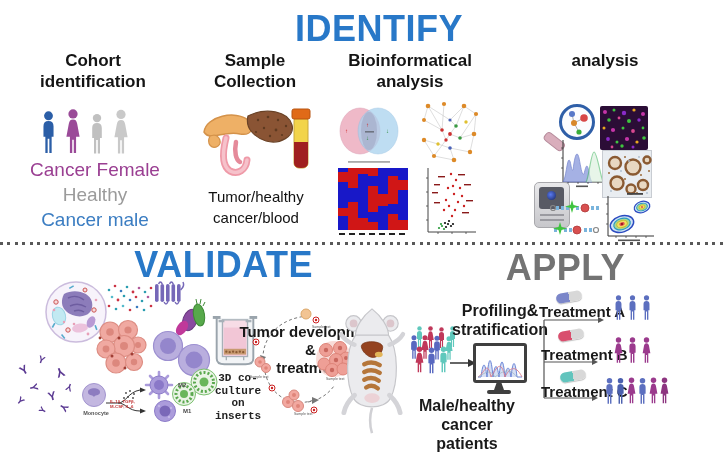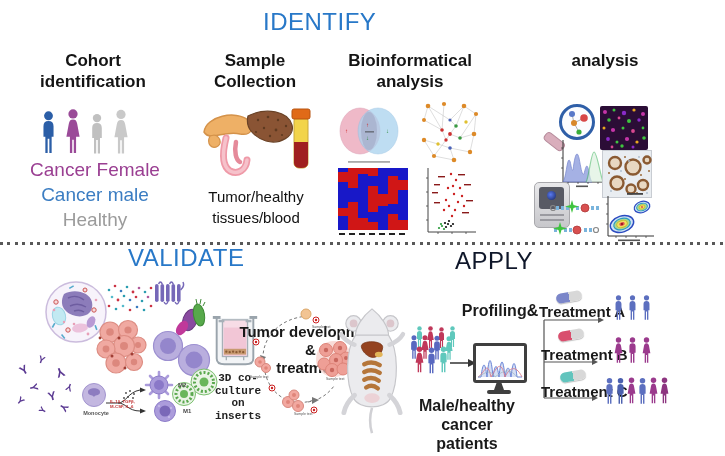--- a/index.html
+++ b/index.html
@@ -1,19 +1,19 @@
 <!DOCTYPE html>
 <html><head>
 <meta charset="utf-8">
 <style>
   html,body{margin:0;padding:0;background:#fff;}
   .stage{position:relative;width:725px;height:456px;background:#fff;overflow:hidden;
          font-family:"Liberation Sans", sans-serif;color:#151515;}
   .abs{position:absolute;}
-  .sec-title{position:absolute;text-align:left;font-weight:400;font-size:24px;letter-spacing:.5px;}
+  .sec-title{position:absolute;text-align:right;font-weight:700;font-size:36px;letter-spacing:.5px;}
   .col-head{position:absolute;text-align:center;font-weight:700;font-size:17px;line-height:21px;color:#141414;}
   .col-head span{display:block;}
   .legend{position:absolute;text-align:center;font-size:19px;font-weight:500;line-height:25px;}
   .legend div{white-space:nowrap;}
   .caption{position:absolute;text-align:center;font-size:15px;font-weight:500;line-height:21px;color:#111;}
   .caption span{display:block;}
   .divider{position:absolute;left:0;top:242px;width:725px;height:3px;
            background:repeating-linear-gradient(90deg,#585858 0 3px,transparent 3px 7.5px);}
   .person{display:inline-block;vertical-align:bottom;}
   .prow{position:absolute;display:flex;align-items:flex-end;}
@@ -92,22 +92,22 @@
     <svg class="person" viewBox="0 0 20 42" style="position: static; width: 20px; height: 43px; color: rgb(192, 192, 192);">
         <use href="#p-male"></use>
       </svg>
     <svg class="person" viewBox="0 0 20 42" style="position: static; width: 22px; height: 47px; color: rgb(201, 201, 201);">
         <use href="#p-female"></use>
       </svg>
   </div>
 
   <div class="legend" style="left:14px;top:157px;width:162px;">
     <div style="color: rgb(154, 63, 146);">Cancer Female</div>
+    <div style="color: rgb(155, 155, 155);">Healthy</div>
     <div style="color: rgb(59, 125, 194);">Cancer male</div>
-    <div style="color: rgb(155, 155, 155);">Healthy</div>
   </div>
 
   <svg viewBox="0 0 120 80" style="left:196px;top:102px;width:120px;height:80px;">
     <path d="M8 30 C10 14 40 8 52 18 C60 24 56 34 44 32 C28 28 14 40 8 30 Z" fill="#eeb066" stroke="#d4924a" stroke-width="1.5"></path>
     <path d="M14 34 C10 42 16 48 22 44 C26 41 24 34 18 33 Z" fill="#eeb066" stroke="#d4924a" stroke-width="1.2"></path>
     <g>
       <path d="M52 14 C70 5 92 9 96 23 C99 34 84 43 70 39 C58 35 49 26 52 14 Z" fill="#8a5434" stroke="#6a4226" stroke-width="1.2"></path>
       <g fill="#5f3a20">
           <circle cx="62" cy="18" r="1.2"></circle>
           <circle cx="72" cy="15" r="1.3"></circle>
@@ -127,21 +127,21 @@
     </g>
     <g>
       <rect x="98" y="14" width="14" height="52" rx="5" fill="#f2d44a" stroke="#caa83a" stroke-width="1"></rect>
       <path d="M98 40 L112 40 L112 61 Q112 66 105 66 Q98 66 98 61 Z" fill="#a02020"></path>
       <rect x="96" y="7" width="18" height="10" rx="2" fill="#e06a18" stroke="#b85410" stroke-width="1"></rect>
     </g>
   </svg>
 
   <div class="caption" style="left:188px;top:186px;width:136px;">
     <span>Tumor/healthy</span>
-    <span>tissues/blood</span>
+    <span>cancer/blood</span>
   </div>
 
   <svg viewBox="0 0 66 62" style="left:336px;top:104px;width:66px;height:62px;">
     <ellipse cx="24" cy="27" rx="20" ry="23" fill="#efb6c6" opacity="0.95" stroke="#d898ae" stroke-width="0.5"></ellipse>
     <ellipse cx="42" cy="27" rx="20" ry="23" fill="#a9d2ee" opacity="0.75" stroke="#88b8dc" stroke-width="0.5"></ellipse>
     <ellipse cx="33" cy="27" rx="8" ry="19" fill="#8f8fae" opacity="0.35"></ellipse>
     <g fill="#cc2222" font-size="6" font-weight="bold">
         <text x="9" y="29">↑</text>
         <text x="30" y="23">↑</text>
       </g>
@@ -697,21 +697,21 @@
     <ellipse cx="42" cy="50" rx="4" ry="2.8" fill="#e2b457"></ellipse>
     <g fill="none" stroke="#b5763a" stroke-width="4.5" stroke-linecap="round">
       <path d="M27 60 Q35 56 43 61"></path>
         <path d="M27 68 Q35 64 43 69"></path>
         <path d="M27 76 Q35 72 42 77"></path>
         <path d="M29 84 Q35 80 41 85"></path>
     </g>
     <ellipse cx="35" cy="95" rx="8" ry="5" fill="#ecd2d6"></ellipse>
   </svg>
 
-  <div class="sec-title" style="left: 455px; top: 247px; width: 170px; color: #0f172a;">APPLY</div>
+  <div class="sec-title" style="left: 455px; top: 247px; width: 170px; color: #737373;">APPLY</div>
 
   <div class="abs" style="left:406px;top:326px;width:56px;height:66px;">
     <svg class="person" viewBox="0 0 20 42" style="left:8px;top:0;width:11px;height:22px;color:#5fc8bc;">
         <use href="#p-male"></use>
       </svg>
     <svg class="person" viewBox="0 0 20 42" style="left:19px;top:0;width:11px;height:23px;color:#c0385a;">
         <use href="#p-female"></use>
       </svg>
     <svg class="person" viewBox="0 0 20 42" style="left:30px;top:1px;width:11px;height:22px;color:#c0385a;">
         <use href="#p-male"></use>
@@ -742,20 +742,21 @@
       </svg>
   </div>
 
   <div class="applylab" style="left:398px;top:396px;width:138px;">
     <span>Male/healthy cancer</span>
     <span>patients</span>
   </div>
 
   <div class="applylab" style="left:452px;top:301px;width:96px;">
     <span>Profiling&amp;</span>
+    <span>stratification</span>
   </div>
 
   <svg viewBox="0 0 26 12" style="left:450px;top:357px;width:26px;height:12px;">
     <path d="M0 6 L18 6" stroke="#333" stroke-width="1.5"></path>
     <polygon points="18,2 26,6 18,10" fill="#333"></polygon>
   </svg>
 
   <div class="monitor">
     <svg viewBox="0 0 46 32" style="left:1px;top:1px;width:46px;height:32px;">
       <path d="M1 30 L4 30 C6 14 8 14 10 30 C12 8 14 8 16 30 C18 16 20 16 22 30 C24 10 26 10 28 30 C30 18 32 18 34 30 C36 12 38 12 40 30 L45 30" fill="rgba(120,150,220,0.3)" stroke="#6a85d8" stroke-width="1"></path>

